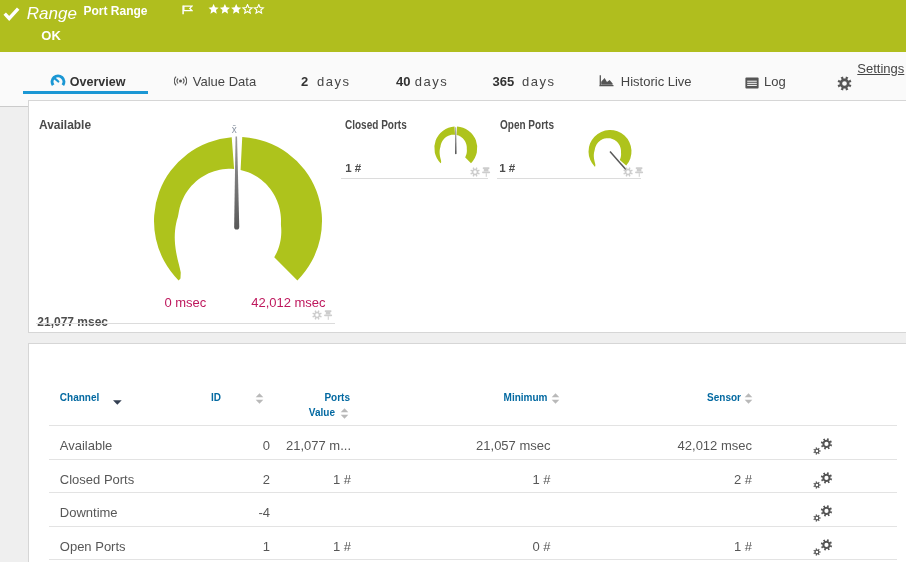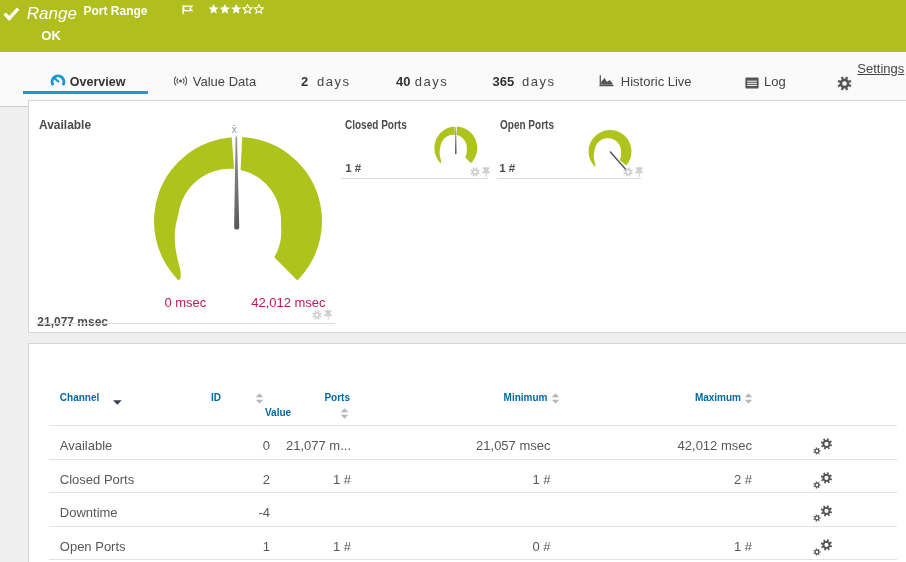--- a/index.html
+++ b/index.html
@@ -143,31 +143,31 @@
   <div class="th" style="left:30.8px;top:48px;">Channel</div>
   <svg class="abs" style="left:83.5px;top:55.5px" width="9" height="5" viewBox="0 0 9 5">
       <path d="M0,0.3 L8.7,0.3 L4.35,4.8 Z" fill="#333f52"></path>
     </svg>
   <div class="th" style="left:182px;top:48px;width:40px;text-align:left;">ID</div>
   <svg class="abs" style="left:225.5px;top:49px" width="9" height="11" viewBox="0 0 9 11">
       <path d="M4.5,0.2 L8.3,4.2 L0.7,4.2 Z" fill="#b9b9b9"></path>
       <path d="M4.5,10.8 L8.3,6.8 L0.7,6.8 Z" fill="#b9b9b9"></path>
     </svg>
   <div class="th" style="left:251px;top:48px;width:70px;text-align:right;">Ports</div>
-  <div class="th" style="left:236px;top:63px;width:70px;text-align:left;">Value</div>
+  <div class="th" style="left:236px;top:63px;width:70px;text-align:right;">Value</div>
   <svg class="abs" style="left:310.5px;top:64px" width="9" height="11" viewBox="0 0 9 11">
       <path d="M4.5,0.2 L8.3,4.2 L0.7,4.2 Z" fill="#b9b9b9"></path>
       <path d="M4.5,10.8 L8.3,6.8 L0.7,6.8 Z" fill="#b9b9b9"></path>
     </svg>
   <div class="th" style="left:438.5px;top:48px;width:80px;text-align:right;">Minimum</div>
   <svg class="abs" style="left:522px;top:49px" width="9" height="11" viewBox="0 0 9 11">
       <path d="M4.5,0.2 L8.3,4.2 L0.7,4.2 Z" fill="#b9b9b9"></path>
       <path d="M4.5,10.8 L8.3,6.8 L0.7,6.8 Z" fill="#b9b9b9"></path>
     </svg>
-  <div class="th" style="left:632px;top:48px;width:80px;text-align:right;">Maximum</div>
+  <div class="th" style="left:632px;top:48px;width:80px;text-align:right;">Sensor</div>
   <svg class="abs" style="left:714.8px;top:49px" width="9" height="11" viewBox="0 0 9 11">
       <path d="M4.5,0.2 L8.3,4.2 L0.7,4.2 Z" fill="#b9b9b9"></path>
       <path d="M4.5,10.8 L8.3,6.8 L0.7,6.8 Z" fill="#b9b9b9"></path>
     </svg>
   <div class="sep" style="top:81px;"></div>
   <div class="sep" style="top:114.6px;"></div>
   <div class="sep" style="top:148.1px;"></div>
   <div class="sep" style="top:181.6px;"></div>
   <div class="sep" style="top:215.1px;"></div>
 

